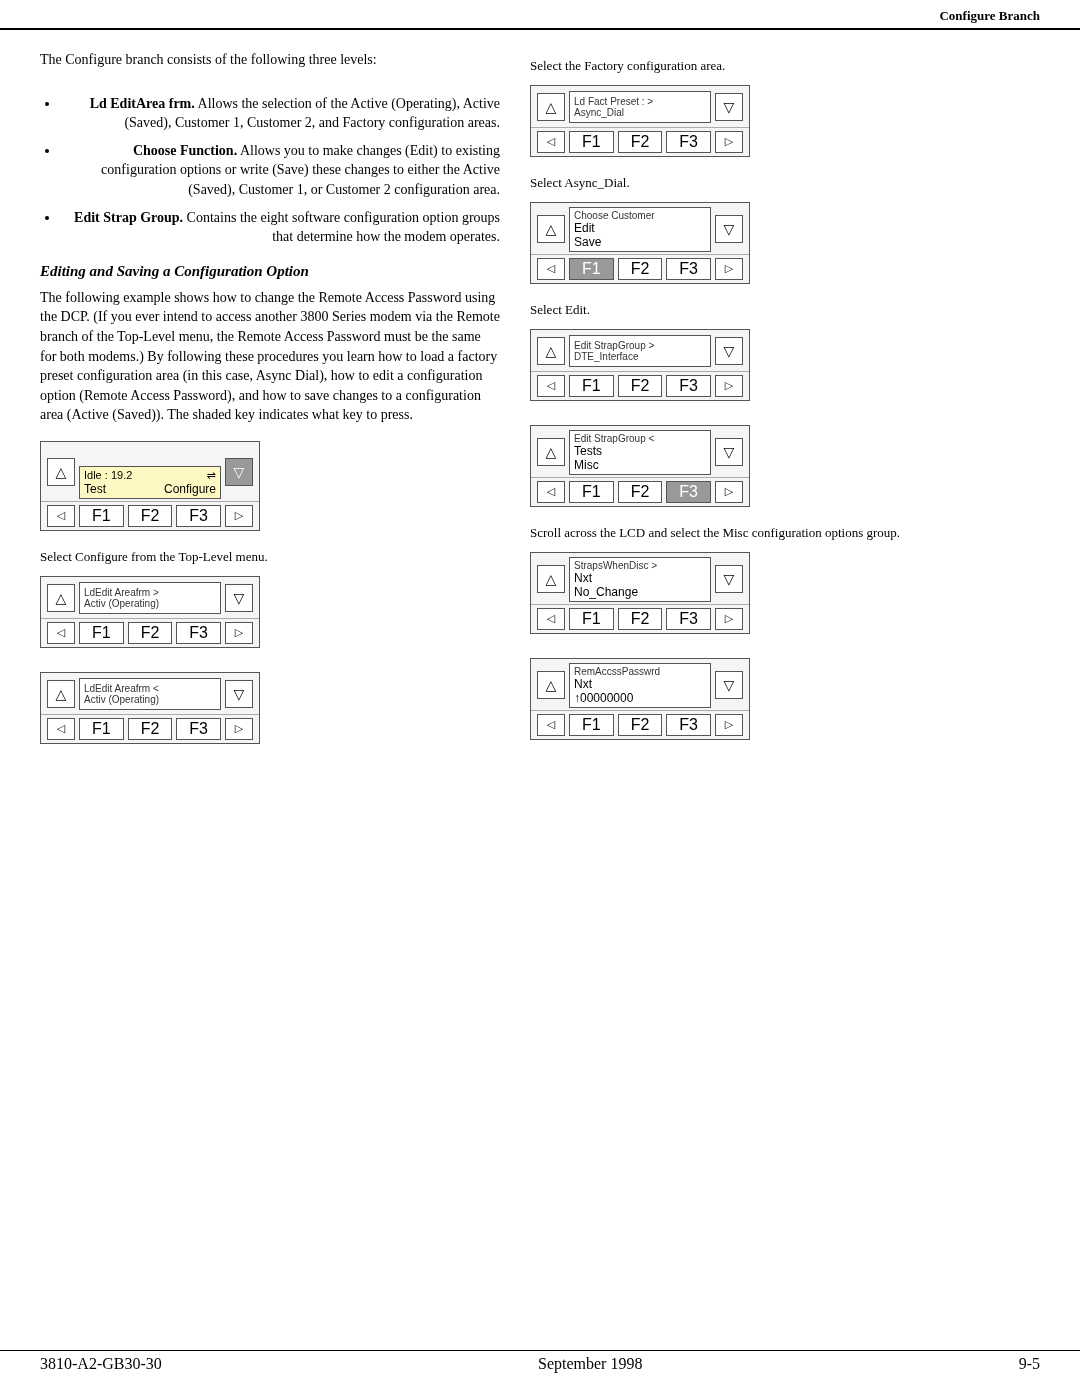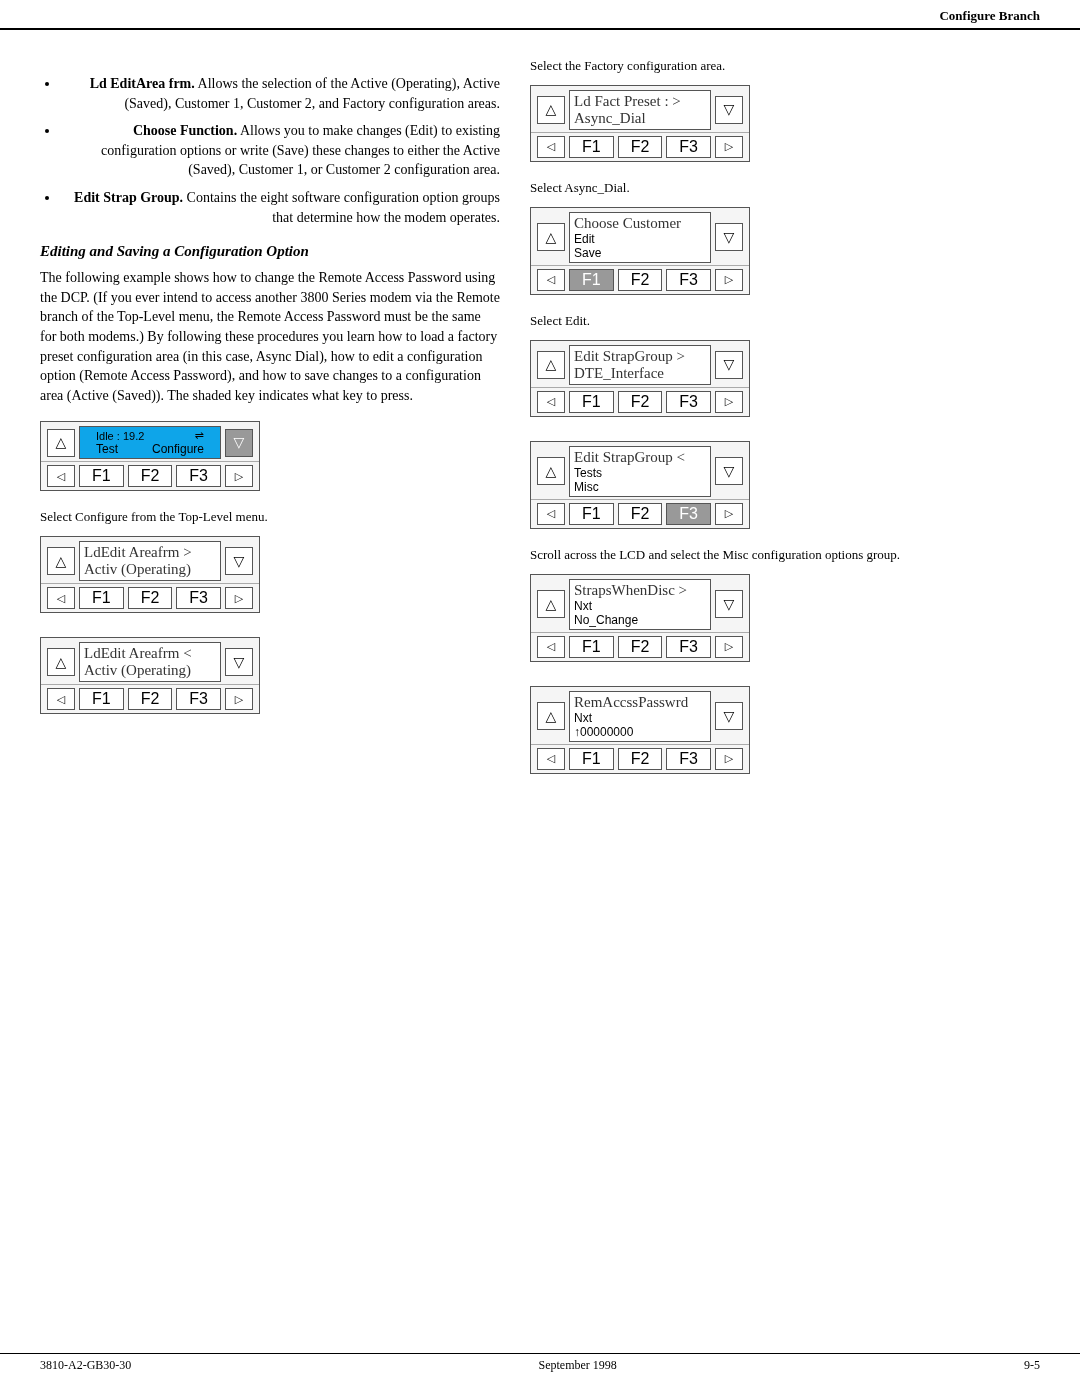--- a/index.html
+++ b/index.html
@@ -25,21 +25,21 @@
 
     
     .page-footer {
       position: absolute;
       bottom: 20px;
       left: 0; right: 0;
       display: flex;
       justify-content: space-between;
       padding: 4px 40px;
       border-top: 1px solid #000;
-      font-size: 12px;
+      font-size: 16px;
     }
 
     
     .content {
       display: flex;
       padding: 20px 40px 60px 40px;
       gap: 30px;
     }
 
     .left-col {
@@ -104,23 +104,22 @@
       min-height: 32px;
       padding: 2px 4px;
       font-size: 12px;
       font-family: Arial, sans-serif;
       display: flex;
       flex-direction: column;
       justify-content: center;
     }
 
     .dcp-display-line1 {
-      font-size: 15px;
+      font-size: 10px;
       color: #333;
-      font-family: Liberation Serif, serif;
     }
     .dcp-display-row {
       display: flex;
       justify-content: space-between;
       flex-direction: column;
     }
 
     .dcp-bottom-row {
       display: flex;
       align-items: center;
@@ -201,40 +200,42 @@
       display: flex;
       align-items: center;
       padding: 4px 6px 2px 6px;
       border-bottom: 1px solid #aaa;
       gap: 4px;
     }
 
     .idle-display {
       flex: 1;
       border: 1.5px solid #555;
-      background: #0ea5e9;
+      background: #fef9c3;
       min-height: 32px;
-      padding: 2px 16px;
+      padding: 2px 4px;
       font-size: 12px;
       font-family: Arial, sans-serif;
+      margin-top: 20px;
     }
     .idle-line1 { display: flex; justify-content: space-between; align-items: center; font-size: 11px; }
     .idle-line2 { display: flex; justify-content: space-between; font-size: 12px; }
   </style>
 </head>
 <body>
 
 <div class="page-header">
   <span>Configure Branch</span>
 </div>
 
 <div class="content">
 
   <div class="left-col">
 
+    <p>The Configure branch consists of the following three levels:</p>
 
     <ul class="bullet-list">
       <li class="bullet-item">
         <span class="bold">Ld EditArea frm.</span>
         <span>Allows the selection of the Active (Operating), Active (Saved), Customer 1, Customer 2, and Factory configuration areas.</span>
       </li>
       <li class="bullet-item">
         <span class="bold">Choose Function.</span>
         <span>Allows you to make changes (Edit) to existing configuration options or write (Save) these changes to either the Active (Saved), Customer 1, or Customer 2 configuration area.</span>
       </li>

